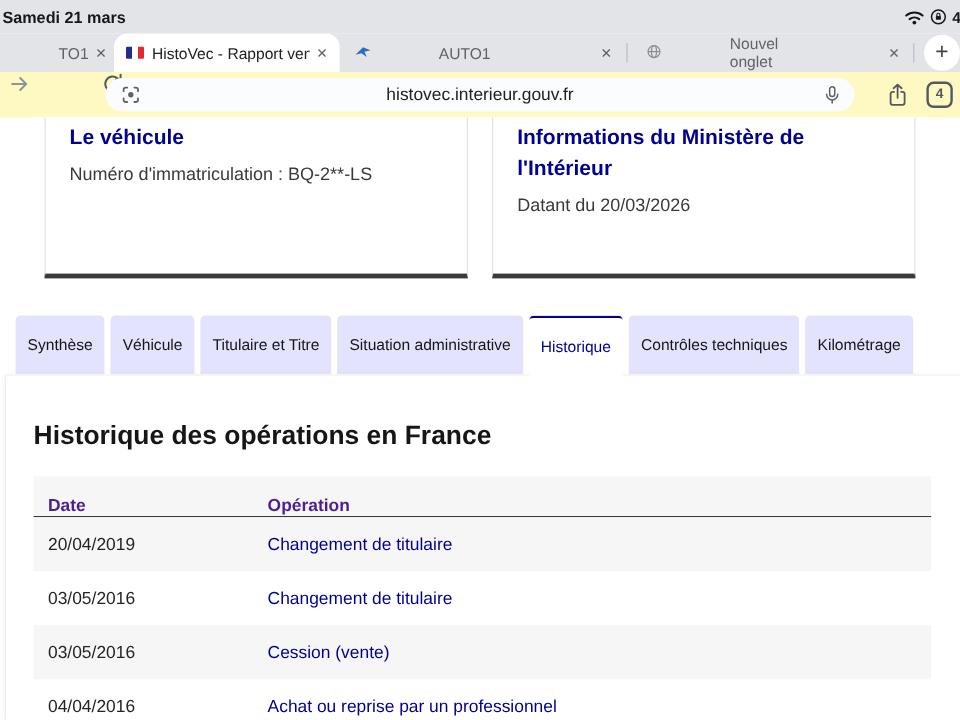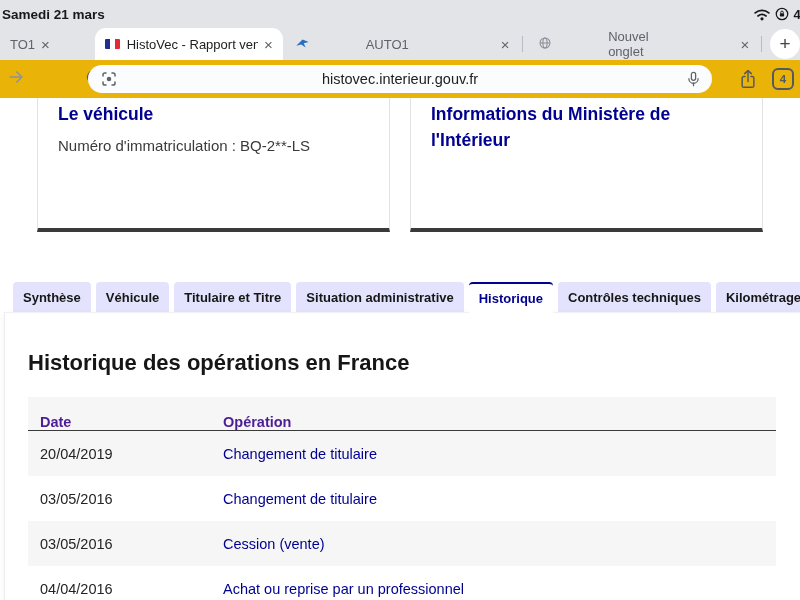--- a/index.html
+++ b/index.html
@@ -13,37 +13,37 @@
   .status-date { font-size:13.5px; font-weight:700; color:#17181a; margin-left:2px; white-space:nowrap; }
   .status-right { display:flex; align-items:center; gap:5px; margin-right:-8px; }
   .status-right svg { display:block; }
   .status-batt { font-size:13px; font-weight:600; color:#17181a; }
 
   
   .tab-strip { position:absolute; top:28px; left:0; width:800px; height:32px;
     background:#e2e4e8; display:flex; align-items:flex-end; overflow:hidden; }
   .btab { height:32px; display:flex; align-items:center; font-size:13px; color:#5f6368; }
   .btab .close { font-size:15px; color:#5f6368; padding:0 6px; cursor:default; }
-  .btab-partial { width:146px; padding-left:10px; justify-content:flex-start; }
+  .btab-partial { width:146px; padding-left:10px; justify-content:flex-end; }
   .btab-active { width:188px; background:#fff; border-radius:11px 11px 0 0;
     padding:0 4px 0 10px; color:#202124; justify-content:flex-start; }
   .btab-active .title { flex:1; white-space:nowrap; overflow:hidden; margin-left:7px; }
   .btab-plain { padding:0 2px 0 12px;gap:48px; }
   .btab-plain .label { margin-left:8px; margin-right:38px; }
   .tab-sep { width:1px; height:16px; background:#b9bdc3; margin:0 4px; align-self:center; }
   .flag { width:15px; height:10px; flex:none;
     background:linear-gradient(90deg,#1f2f8f 0 33%,#fff 33% 66%,#e02b35 66% 100%);
     border-radius:1px; }
   .new-tab-btn { width:30px; height:30px; border-radius:50%; background:#fff; flex:none;
     display:flex; align-items:center; justify-content:center; font-size:19px; color:#444;
     align-self:center; margin-left:4px; }
 
   
   .toolbar { position:absolute; top:60px; left:0; width:800px; height:38px;
-    background:#eab308; display:flex; align-items:center;gap:32px; }
+    background:#fef9c3; display:flex; align-items:flex-start;gap:32px; }
   .nav-ic { color:#8d939b; margin-left:6px; }
   .reload-ic { color:#54595f; margin-left:26px; }
   .omnibox { position:absolute; left:88px; top:5px; width:624px; height:28px;
     background:#fbfcfd; border-radius:14px; display:flex; align-items:center; }
   .omni-url { position:absolute; left:0; right:0; text-align:center; font-size:14.5px; color:#202124; }
   .lens-ic { position:absolute; left:12px; top:5px; color:#5f6368; }
   .mic-ic { position:absolute; right:10px; top:5px; color:#5f6368; }
   .share-ic { position:absolute; right:42px; top:8px; color:#54595f; }
   .tabcount { position:absolute; right:6px; top:8px; width:22px; height:22px;
     border:2px solid #54595f; border-radius:6px; display:flex; align-items:center;
@@ -55,22 +55,22 @@
   .card { position:absolute; top:0; height:134px; background:#fff;
     border-left:1px solid #e3e3e6; border-right:1px solid #e3e3e6;
     border-bottom:4px solid #3a3a3a; padding:3px 20px 0 20px; }
   .card-left { left:37px; width:353px; }
   .card-right { left:410px; width:353px; }
   .card h3 { color:#000091; font-size:17.5px; font-weight:700; line-height:26px; }
   .card p { color:#3a3a3a; font-size:15px; margin-top:10px; }
 
   .fr-tabs { position:absolute; top:180px; left:13px; width:900px; height:34px;
     display:flex; gap:5px; align-items:flex-end; }
-  .fr-tab { height:30px; display:flex; align-items:center; padding:4px 10px;
-    background:#e3e3fd; color:#161616; font-size:13px; font-weight:700;
+  .fr-tab { height:49px; display:flex; align-items:center; padding:4px 10px;
+    background:#e3e3fd; color:#161616; font-size:13px; font-weight:400;
     border-radius:4px 4px 0 0; white-space:nowrap; }
   .fr-tab.active { background:#fff; color:#000091; border-top:2px solid #000091;
     box-shadow:0 2px 0 #fff; z-index:3; }
 
   .panel { position:absolute; top:214px; left:4px; width:796px; height:288px;
     background:#fff; border-left:1px solid #ececf0; border-top:1px solid #f1f1f5;
     box-shadow:0 2px 8px rgba(0,0,0,.05); z-index:2; }
   .panel h2 { margin:37px 0 0 23px; font-size:22px; font-weight:700; color:#161616; }
 
   .ops-table { margin:21px 24px 0 23px; width:748px; font-size:14.5px; }
@@ -186,20 +186,21 @@
   </div>
 
   <div class="webview">
 
     <div class="card card-left">
       <h3>Le véhicule</h3>
       <p>Numéro d'immatriculation : BQ-2**-LS</p>
     </div>
     <div class="card card-right">
       <h3>Informations du Ministère de l'Intérieur</h3>
+      <p>Datant du 20/03/2026</p>
     </div>
 
     <div class="fr-tabs">
       <div class="fr-tab">Synthèse</div>
       <div class="fr-tab">Véhicule</div>
       <div class="fr-tab">Titulaire et Titre</div>
       <div class="fr-tab">Situation administrative</div>
       <div class="fr-tab active">Historique</div>
       <div class="fr-tab">Contrôles techniques</div>
       <div class="fr-tab">Kilométrage</div>

